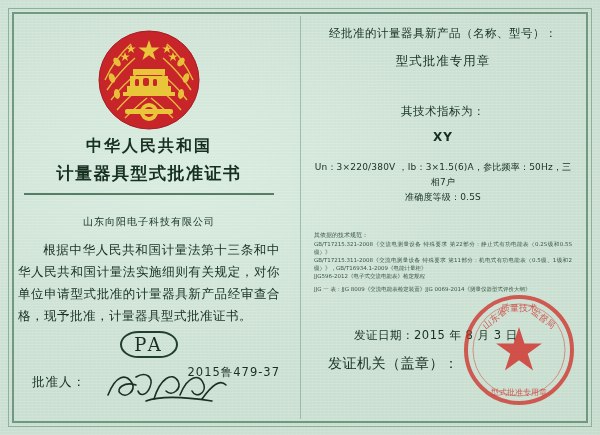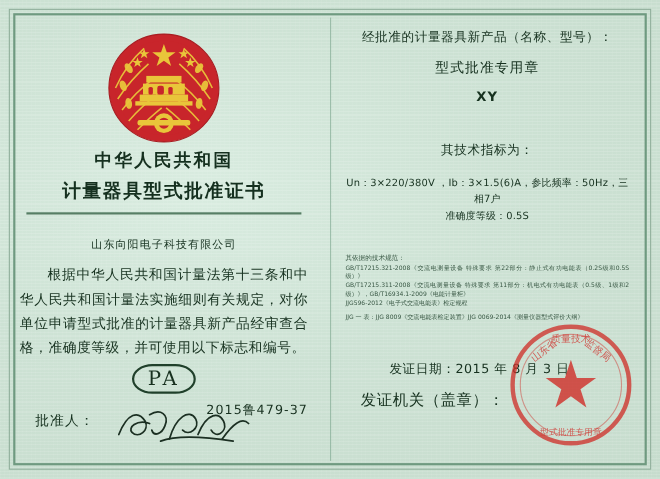--- a/index.html
+++ b/index.html
@@ -165,21 +165,21 @@
           <polygon points="78,24 79.2,27.4 82.8,27.4 79.9,29.5 81,32.9 78,30.8 75,32.9 76.1,29.5 73.2,27.4 76.8,27.4"></polygon>
         </g>
       </svg>
     </div>
 
     <div id="t1" class="title-cn">中华人民共和国</div>
     <div id="t2" class="title-cn">计量器具型式批准证书</div>
     <div class="rule"></div>
     <div id="company">山东向阳电子科技有限公司</div>
 
-    <div id="body-text"><span class="indent"></span><span>根据中华人民共和国计量法第十三条和中华人民共和国计量法实施细则有关规定，对你单位申请型式批准的计量器具新产品经审查合格，准确度等级，并可使用以下标志和编号。</span></div>
+    <div id="body-text"><span class="indent"></span><span>根据中华人民共和国计量法第十三条和中华人民共和国计量法实施细则有关规定，对你单位申请型式批准的计量器具新产品经审查合格，现予批准，计量器具型式批准证书。</span></div>
 
     <div id="pa-wrap">
       <span class="pa-badge">PA</span>
     </div>
 
     <div id="cert-no">2015鲁479-37</div>
 
     <div id="approver-row">批准人：</div>
 
     <div id="signature">
@@ -192,23 +192,23 @@
           <path d="M100 34 C110 20, 118 14, 124 20"></path>
           <path d="M44 36 C60 30, 84 32, 110 36"></path>
         </g>
       </svg>
     </div>
   </div>
 
   <div id="right">
     <div id="prod-label" class="r-line">经批准的计量器具新产品（名称、型号）：</div>
     <div id="prod-name" class="r-line">型式批准专用章</div>
+    <div id="spec-head" class="r-line">其技术指标为：</div>
+
     <div id="prod-model" class="r-line">XY</div>
-
-    <div id="spec-head" class="r-line">其技术指标为：</div>
     <div id="spec-body" class="r-line" style="white-space:pre-line;">Un：3×220/380V ，Ib：3×1.5(6)A，参比频率：50Hz，三相7户
 准确度等级：0.5S</div>
 
     <div id="basis">
       <span class="bhead">其依据的技术规范：</span>
       <span class="brow">GB/T17215.321-2008《交流电测量设备 特殊要求 第22部分：静止式有功电能表（0.2S级和0.5S级）》</span>
       <span class="brow">GB/T17215.311-2008《交流电测量设备 特殊要求 第11部分：机电式有功电能表（0.5级、1级和2级）》，GB/T16934.1-2009《电能计量柜》</span>
       <span class="brow">JJG596-2012《电子式交流电能表》检定规程</span>
       <span class="bfoot">JJG 一 表：JJG 8009《交流电能表检定装置》JJG 0069-2014《测量仪器型式评价大纲》</span>
     </div>

